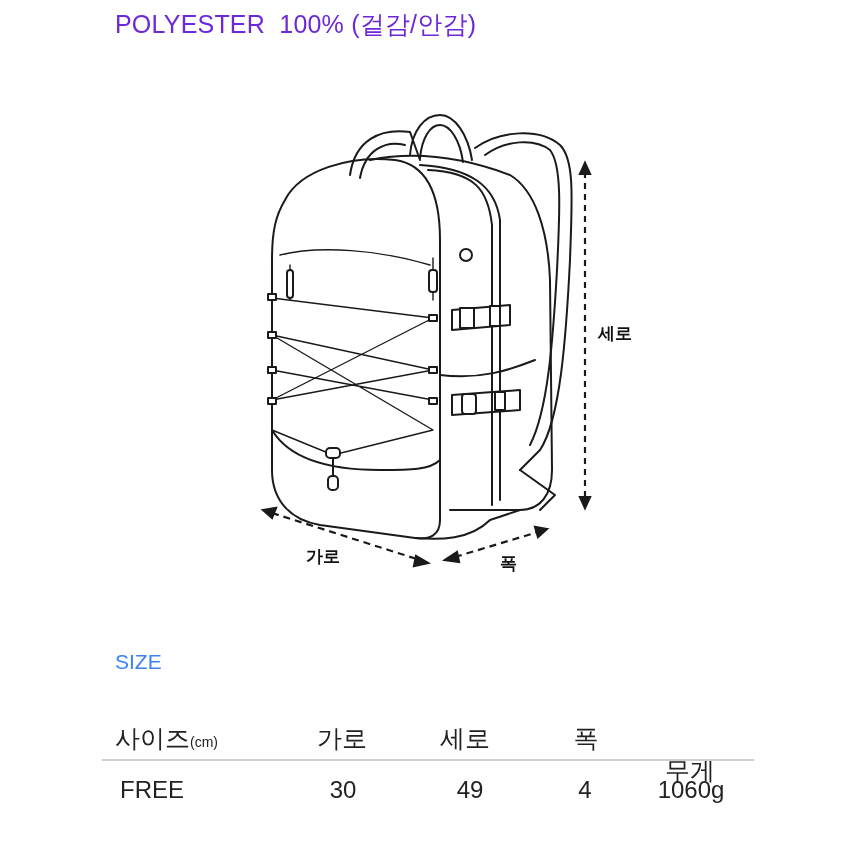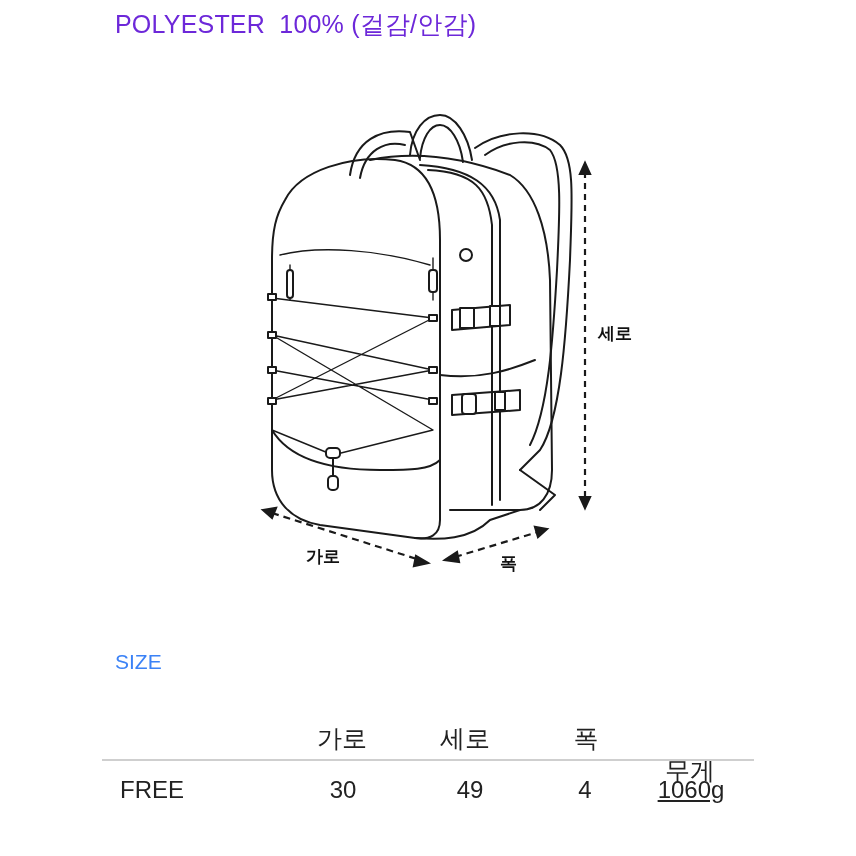--- a/index.html
+++ b/index.html
@@ -98,28 +98,31 @@
 </svg>
 
 <div class="dim-label" style="left:598px; top:322px;">세로</div>
 <div class="dim-label" style="left:306px; top:545px;">가로</div>
 <div class="dim-label" style="left:500px; top:552px;">폭</div>
 
 <div class="size-title">SIZE</div>
 
 <div class="table">
   <div class="row">
+    <div class="cell" style="left:13px;">
+      <span>사이즈</span><span class="unit">(cm)</span>
+    </div>
     <div class="cell center" style="left:240px;">가로</div>
     <div class="cell center" style="left:363px;">세로</div>
     <div class="cell center" style="left:484px;">폭</div>
     <div class="cell center" style="left:588px;margin-top:32px;">무게</div>
   </div>
 </div>
 
 <div class="divider"></div>
 
 <div class="body-row">
   <div class="cell" style="left:18px;">FREE</div>
   <div class="cell center" style="left:241px;">30</div>
   <div class="cell center" style="left:368px;">49</div>
   <div class="cell center" style="left:483px;">4</div>
-  <div class="cell center" style="left:589px;text-decoration:underline;">1060g</div>
+  <div class="cell center" style="left:589px;">1060g</div>
 </div>
 
 </body></html>

